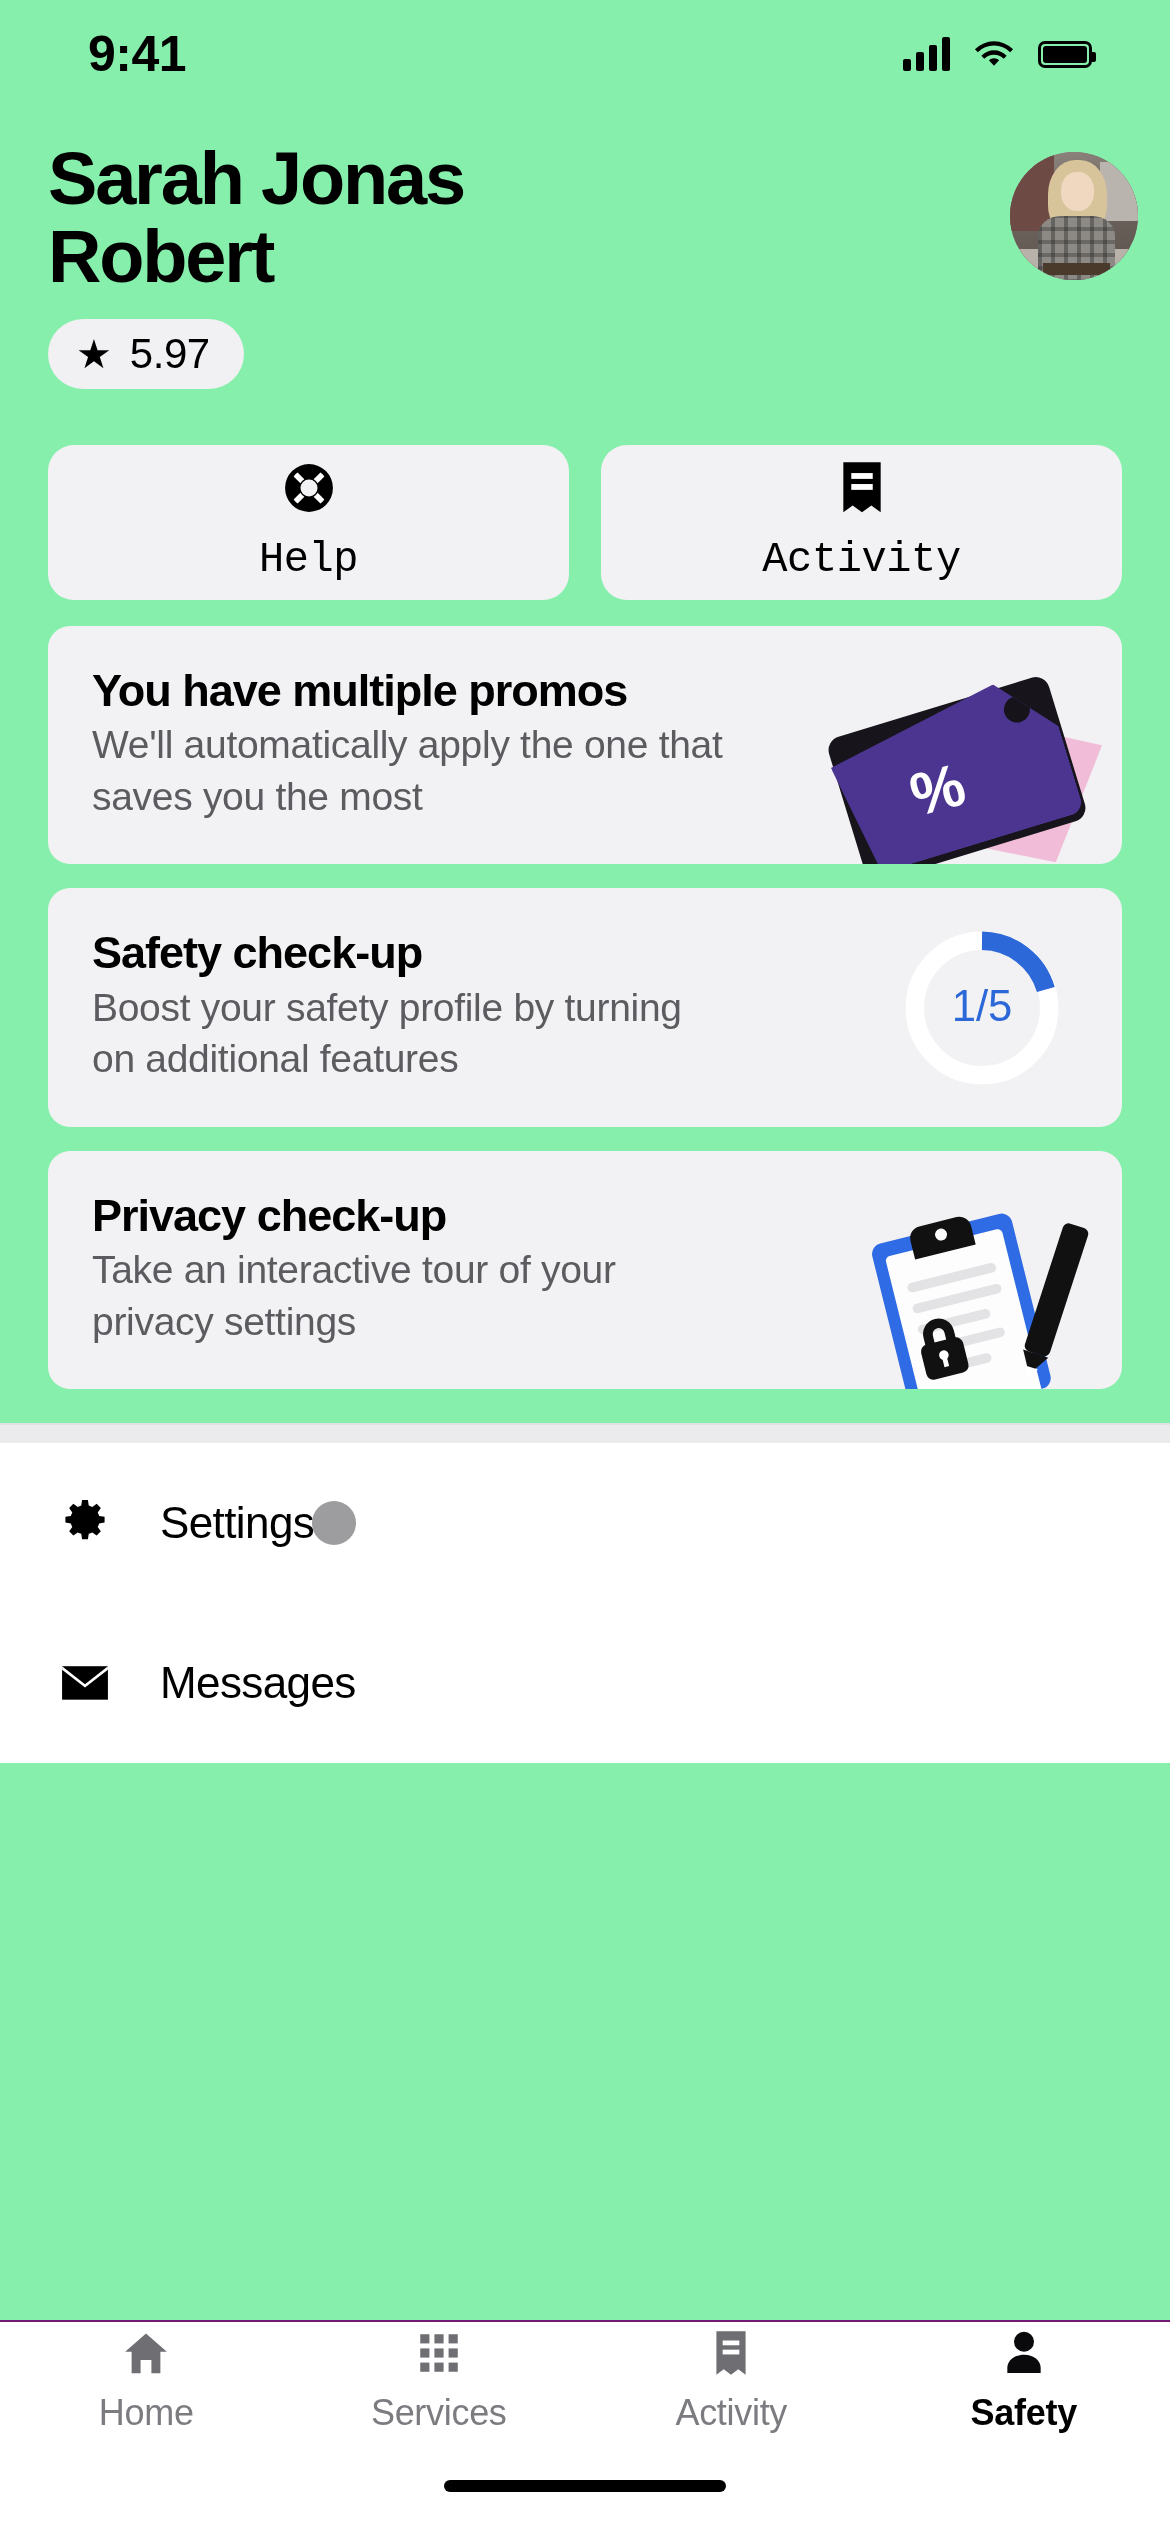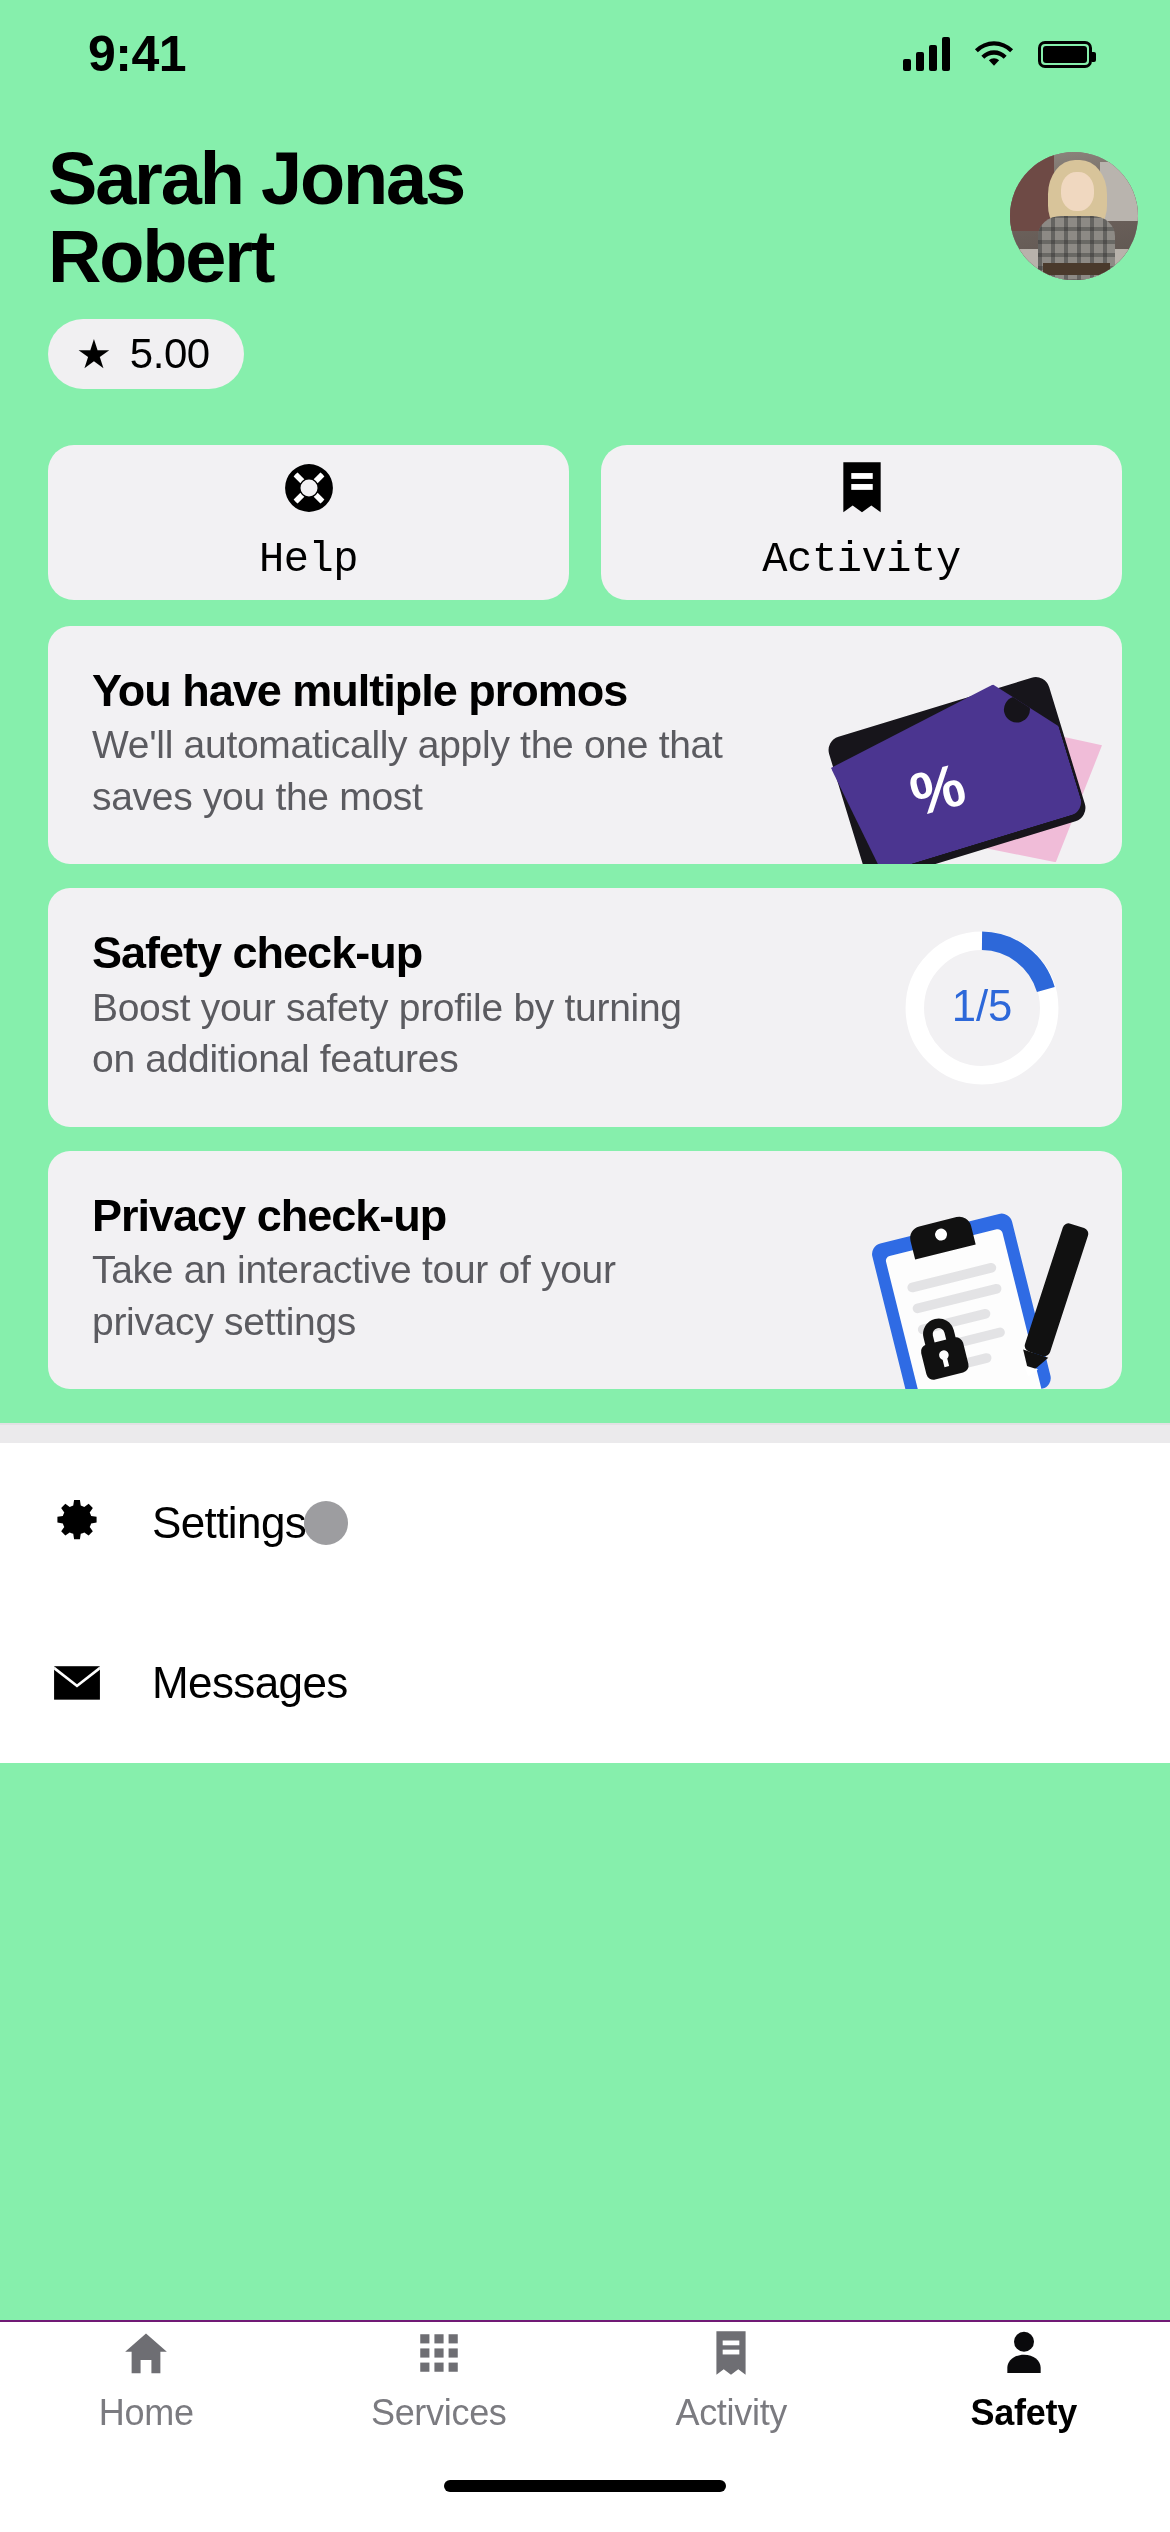--- a/index.html
+++ b/index.html
@@ -86,21 +86,21 @@
   
   .ring{ position:absolute; right:56px; top:50%; transform:translateY(-50%); width:168px; height:168px; }
 
   
   .clip-wrap{ position:absolute; right:6px; bottom:0; width:290px; height:180px; }
 
   
   .gap{ height:20px; background:#ebeaec; margin-top:34px; border-top:2px solid #e2e1e4; }
 
   
-  .menu{ padding:0 0 0 4px; background:#fff; }
+  .menu{ padding:0 0 0 12px; background:#fff; }
   .mrow{ display:flex; align-items:center; gap:0; height:160px; padding:0 48px; position:relative; cursor:pointer; }
   .mrow .mi{ width:100px; flex:0 0 100px; display:flex; align-items:center; justify-content:flex-start; }
   .mrow .ml{ font-size:44px; color:#000; letter-spacing:-0.6px; }
   .cursor-dot{ position:absolute; left:300px; top:50%; transform:translateY(-50%);
                width:44px; height:44px; border-radius:50%; background:#9d9da0; }
 
   
   .tabbar{ flex:0 0 auto; border-top:2px solid #701a75; background:#fff; padding:6px 0 0 0; }
   .tabs{ display:flex; }
   .tab{ flex:1 1 0; display:flex; flex-direction:column; align-items:center; gap:14px; cursor:pointer; }
@@ -148,21 +148,21 @@
           <span class="hair"></span>
           <span class="face"></span>
         <span class="body"></span>
           <span class="plaid"></span>
           <span class="belt"></span>
       </div>
     </div>
 
     <div class="rating">
       <span class="star">★</span>
-      <span class="val">5.00</span>
+      <span class="val">5.97</span>
     </div>
 
     
     <div class="quick">
 
       <div class="qbtn">
         <svg class="qicon" viewBox="0 0 24 24">
           <path fill="#000" fill-rule="evenodd" d="M12 1.75A10.25 10.25 0 1 0 22.25 12 10.26 10.26 0 0 0 12 1.75Zm0 6.6A3.65 3.65 0 1 1 8.35 12 3.65 3.65 0 0 1 12 8.35Z"></path>
           <path fill="#fff" d="M7.1 5.4 10 8.3a4.8 4.8 0 0 0-1.7 1.7L5.4 7.1a9.2 9.2 0 0 1 1.7-1.7Zm9.8 0a9.2 9.2 0 0 1 1.7 1.7L15.7 10A4.8 4.8 0 0 0 14 8.3Zm1.7 11.5a9.2 9.2 0 0 1-1.7 1.7L14 15.7a4.8 4.8 0 0 0 1.7-1.7ZM5.4 16.9 8.3 14a4.8 4.8 0 0 0 1.7 1.7l-2.9 2.9a9.2 9.2 0 0 1-1.7-1.7Z"></path>
         </svg>

